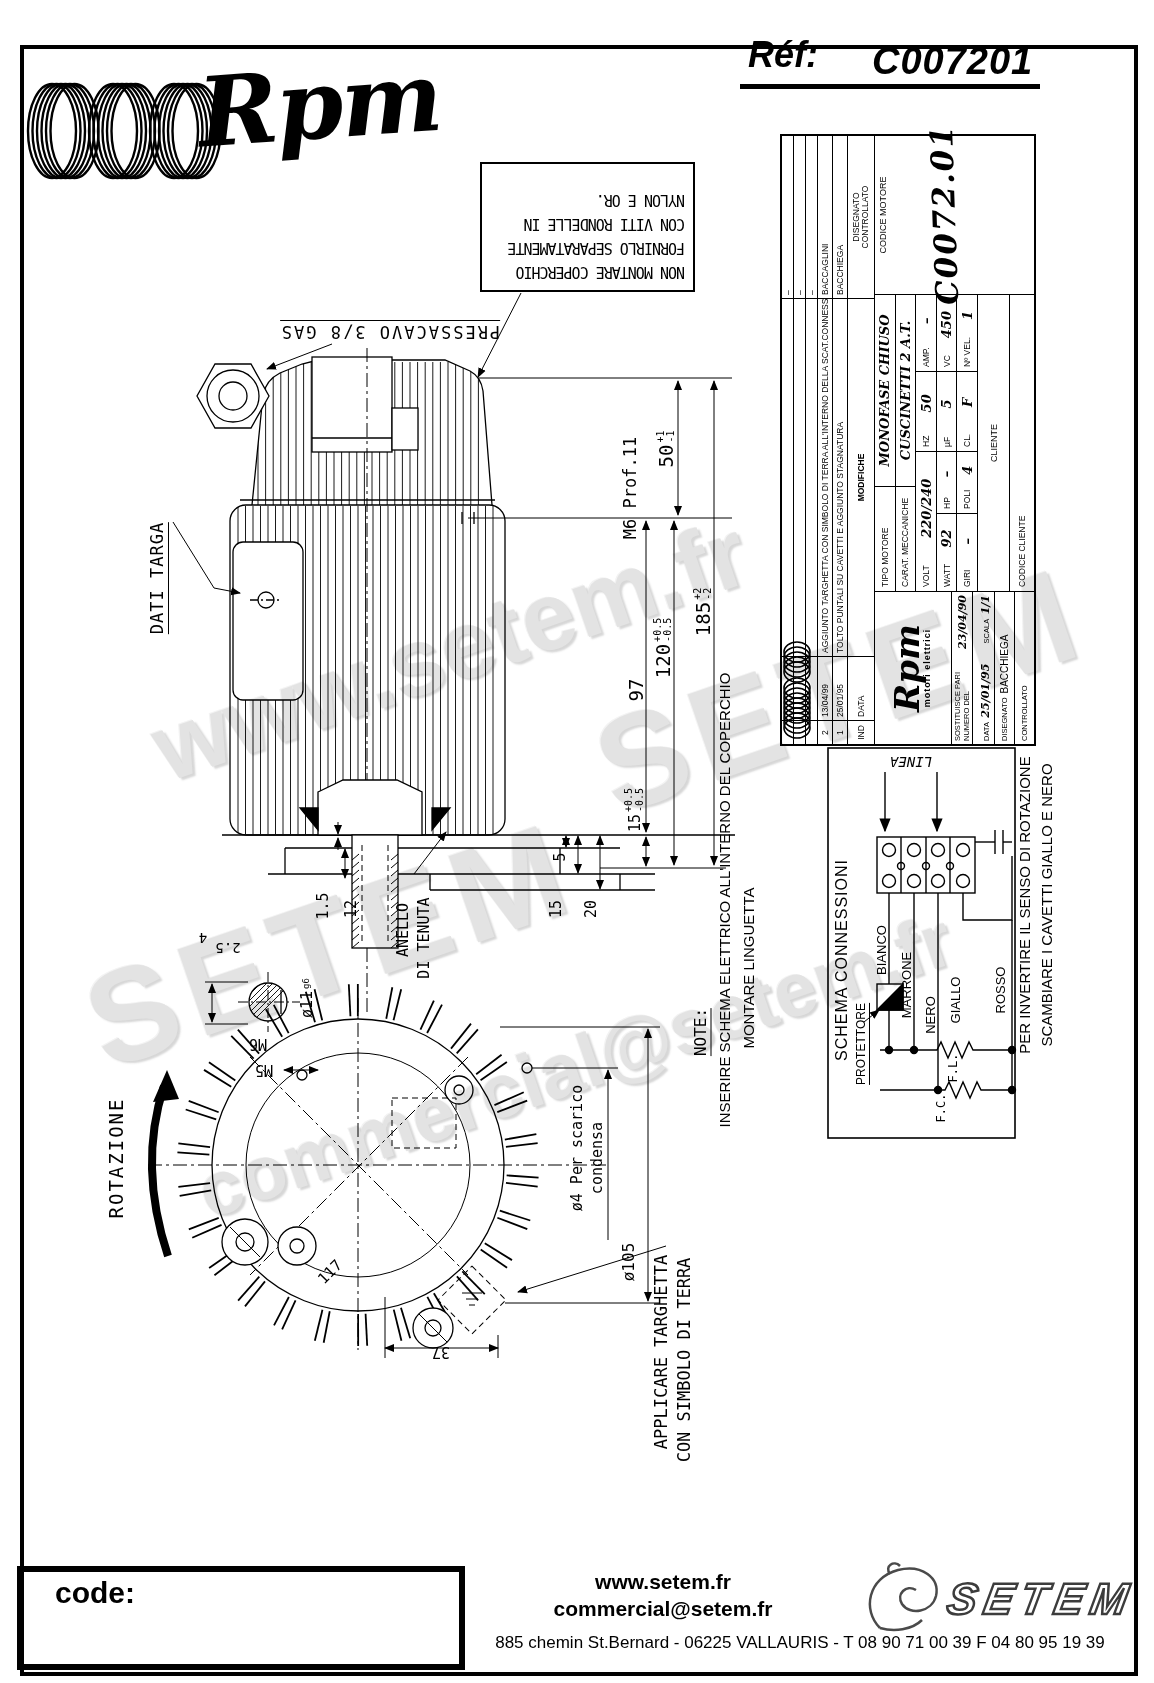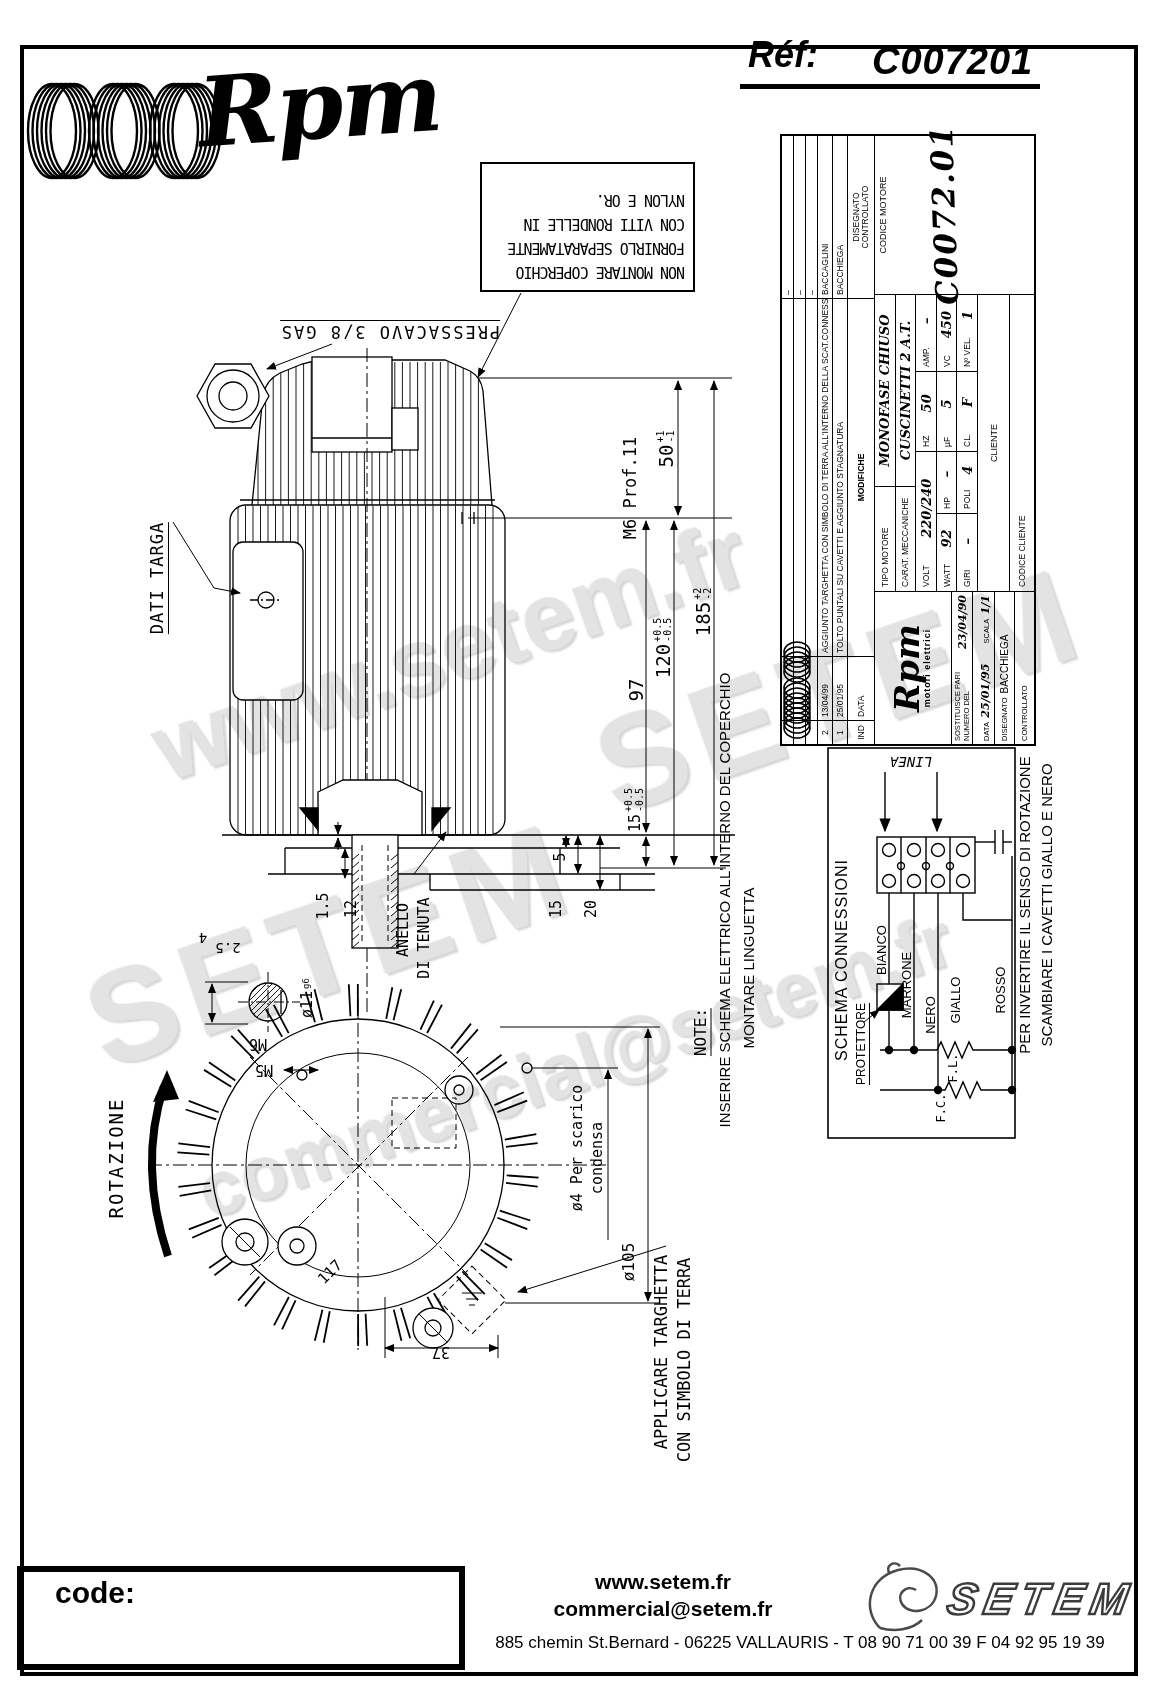--- a/index.html
+++ b/index.html
@@ -693,21 +693,21 @@
   <span class="wm" style="left:450px;top:650px;font-size:96px;">www.setem.fr</span>
   <span class="wm" style="left:840px;top:690px;font-size:132px;letter-spacing:10px;">SETEM</span>
   <span class="wm" style="left:330px;top:945px;font-size:132px;letter-spacing:10px;">SETEM</span>
   <span class="wm" style="left:575px;top:1065px;font-size:76px;">commercial@setem.fr</span>
 
   <div id="codebox">
     <span class="cl">code:</span>
   </div>
   <span class="fsite">www.setem.fr</span>
   <span class="femail">commercial@setem.fr</span>
-  <span class="faddr">885 chemin St.Bernard  -  06225 VALLAURIS  -  T 08 90 71 00 39   F 04 92 95 19 39</span>
+  <span class="faddr">885 chemin St.Bernard  -  06225 VALLAURIS  -  T 08 90 71 00 39   F 04 80 95 19 39</span>
   <svg width="95" height="80" style="left:860px;top:1558px;">
     <g stroke="#4a4a4a" fill="none" stroke-width="2.5">
       <path d="M20,70 C2,52 8,20 38,12 C62,6 80,20 76,38 C72,54 50,58 42,46 C36,36 46,26 56,32"></path>
       <path d="M20,70 C34,74 52,72 62,62"></path>
       <path d="M30,16 C24,8 34,2 40,8"></path>
     </g>
   </svg>
   <span class="brand">SETEM</span>
 </div>
 

